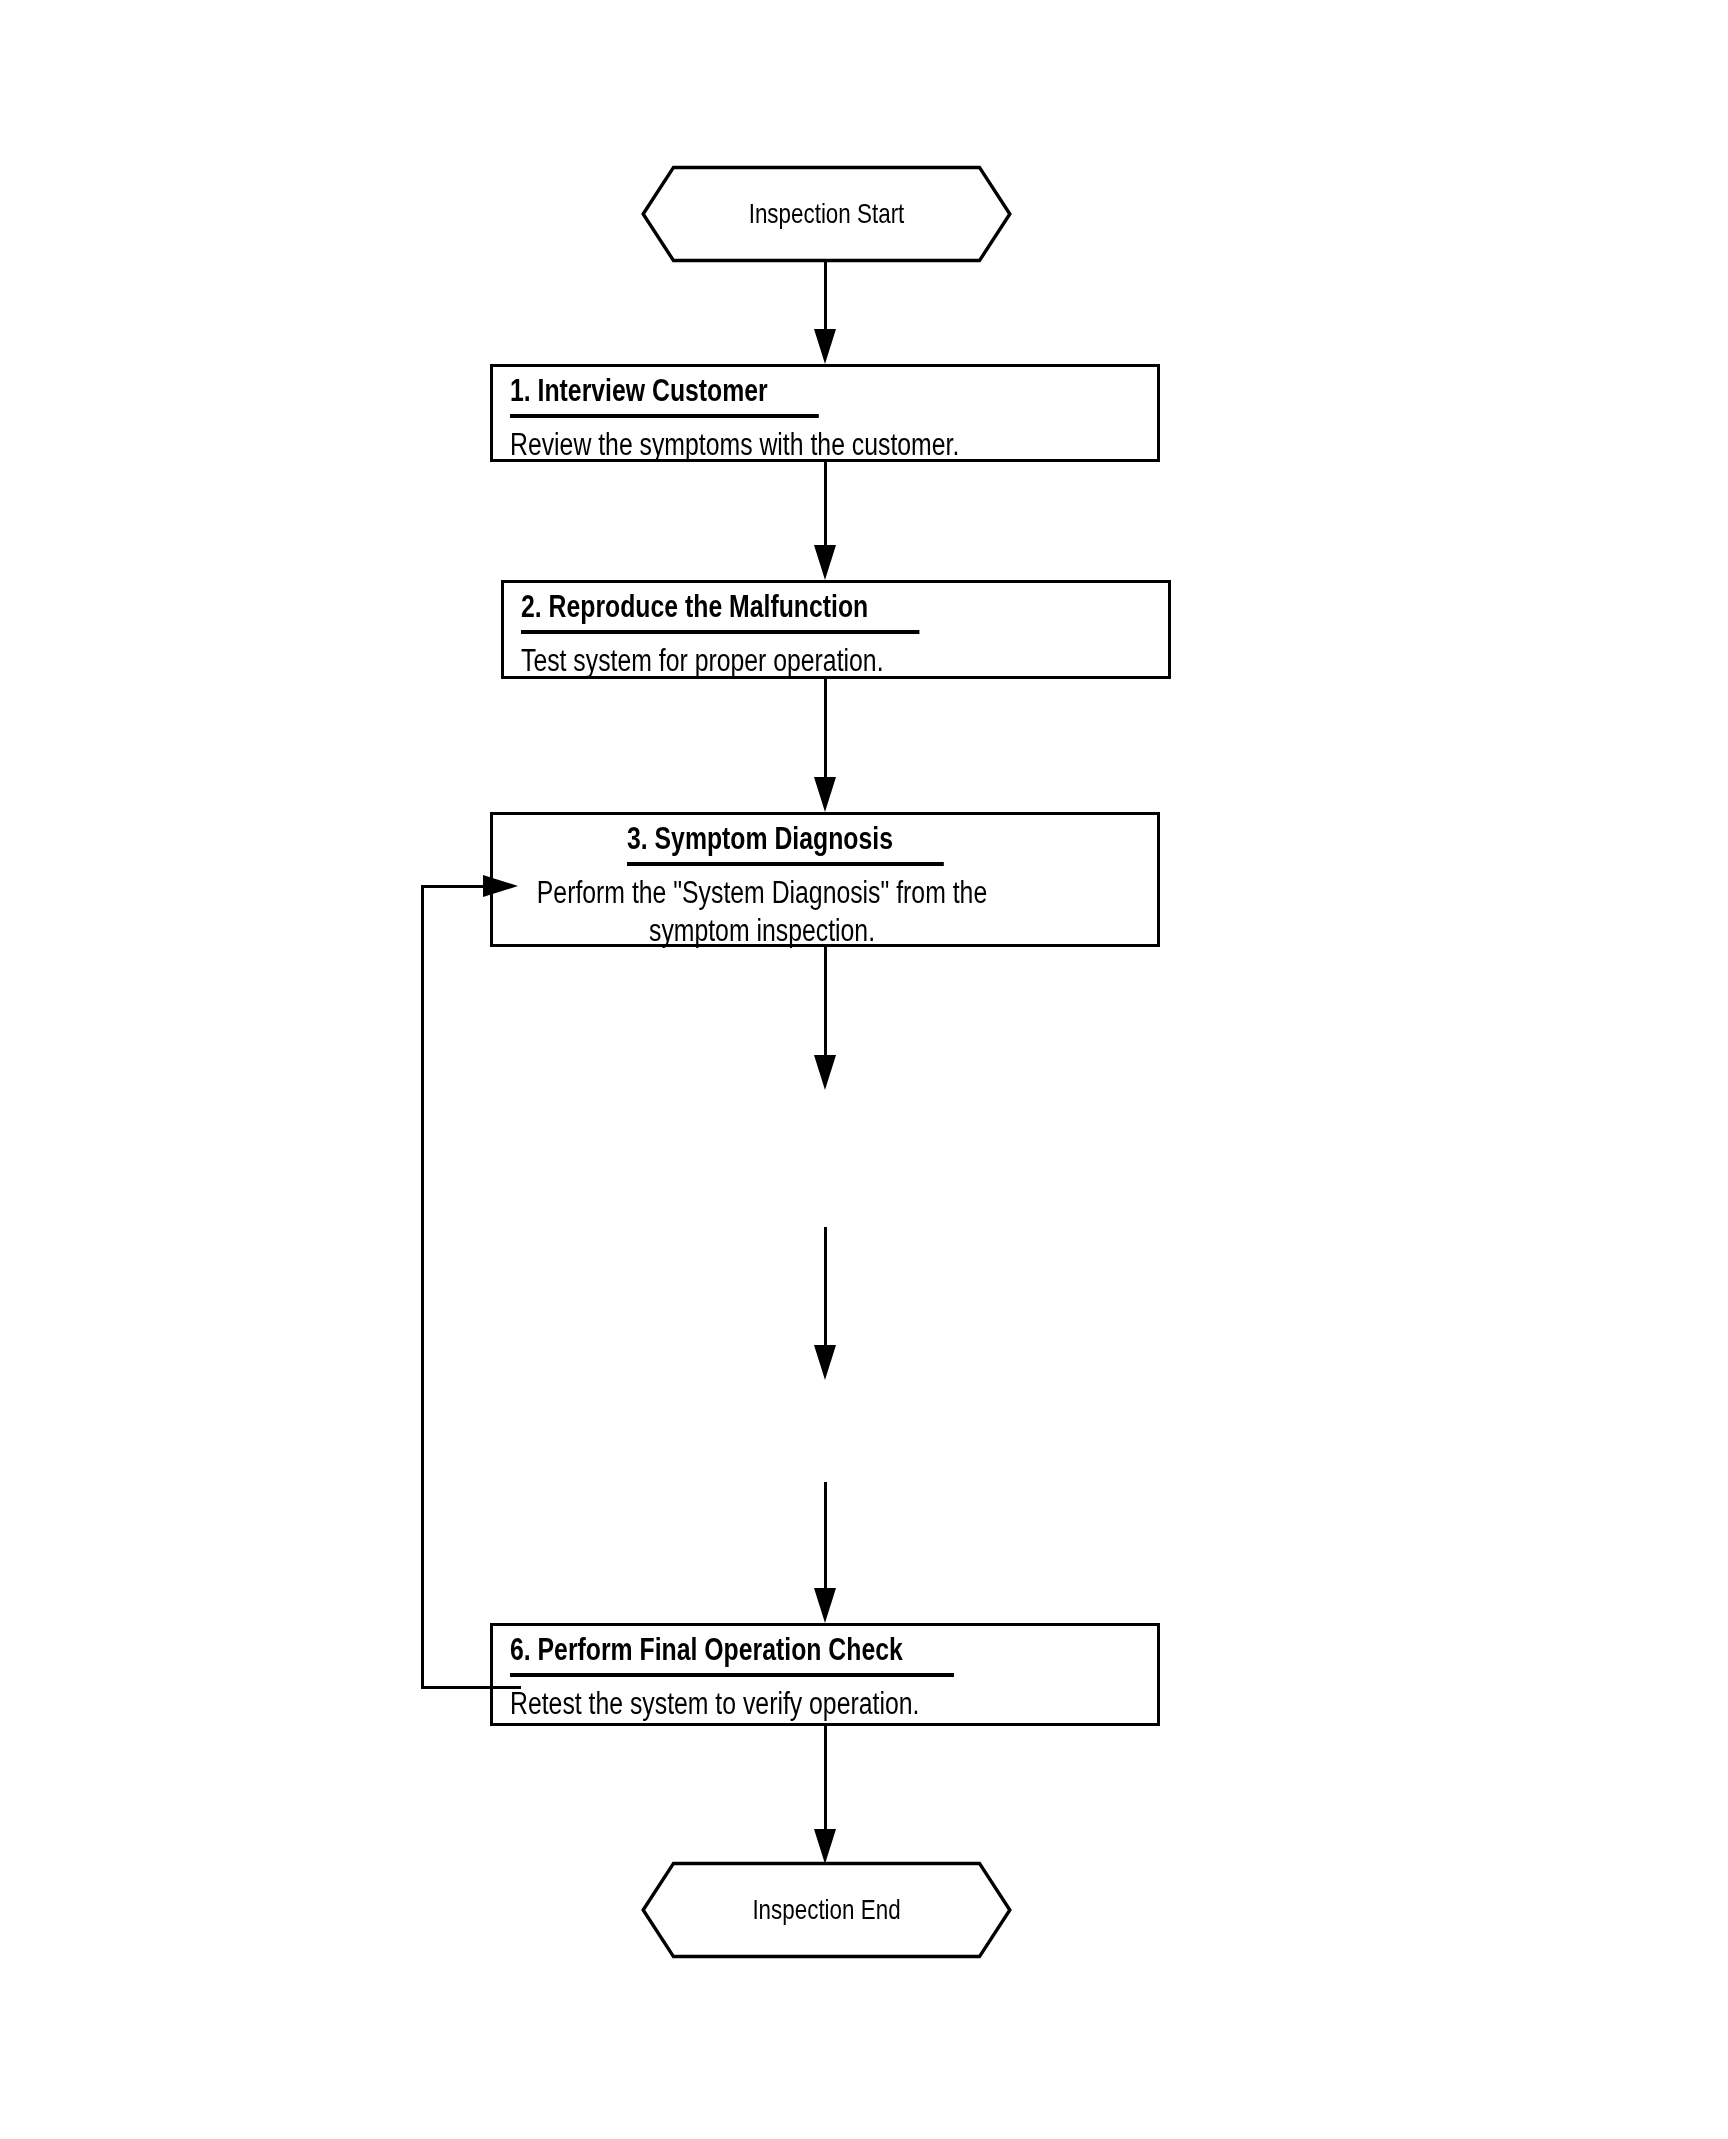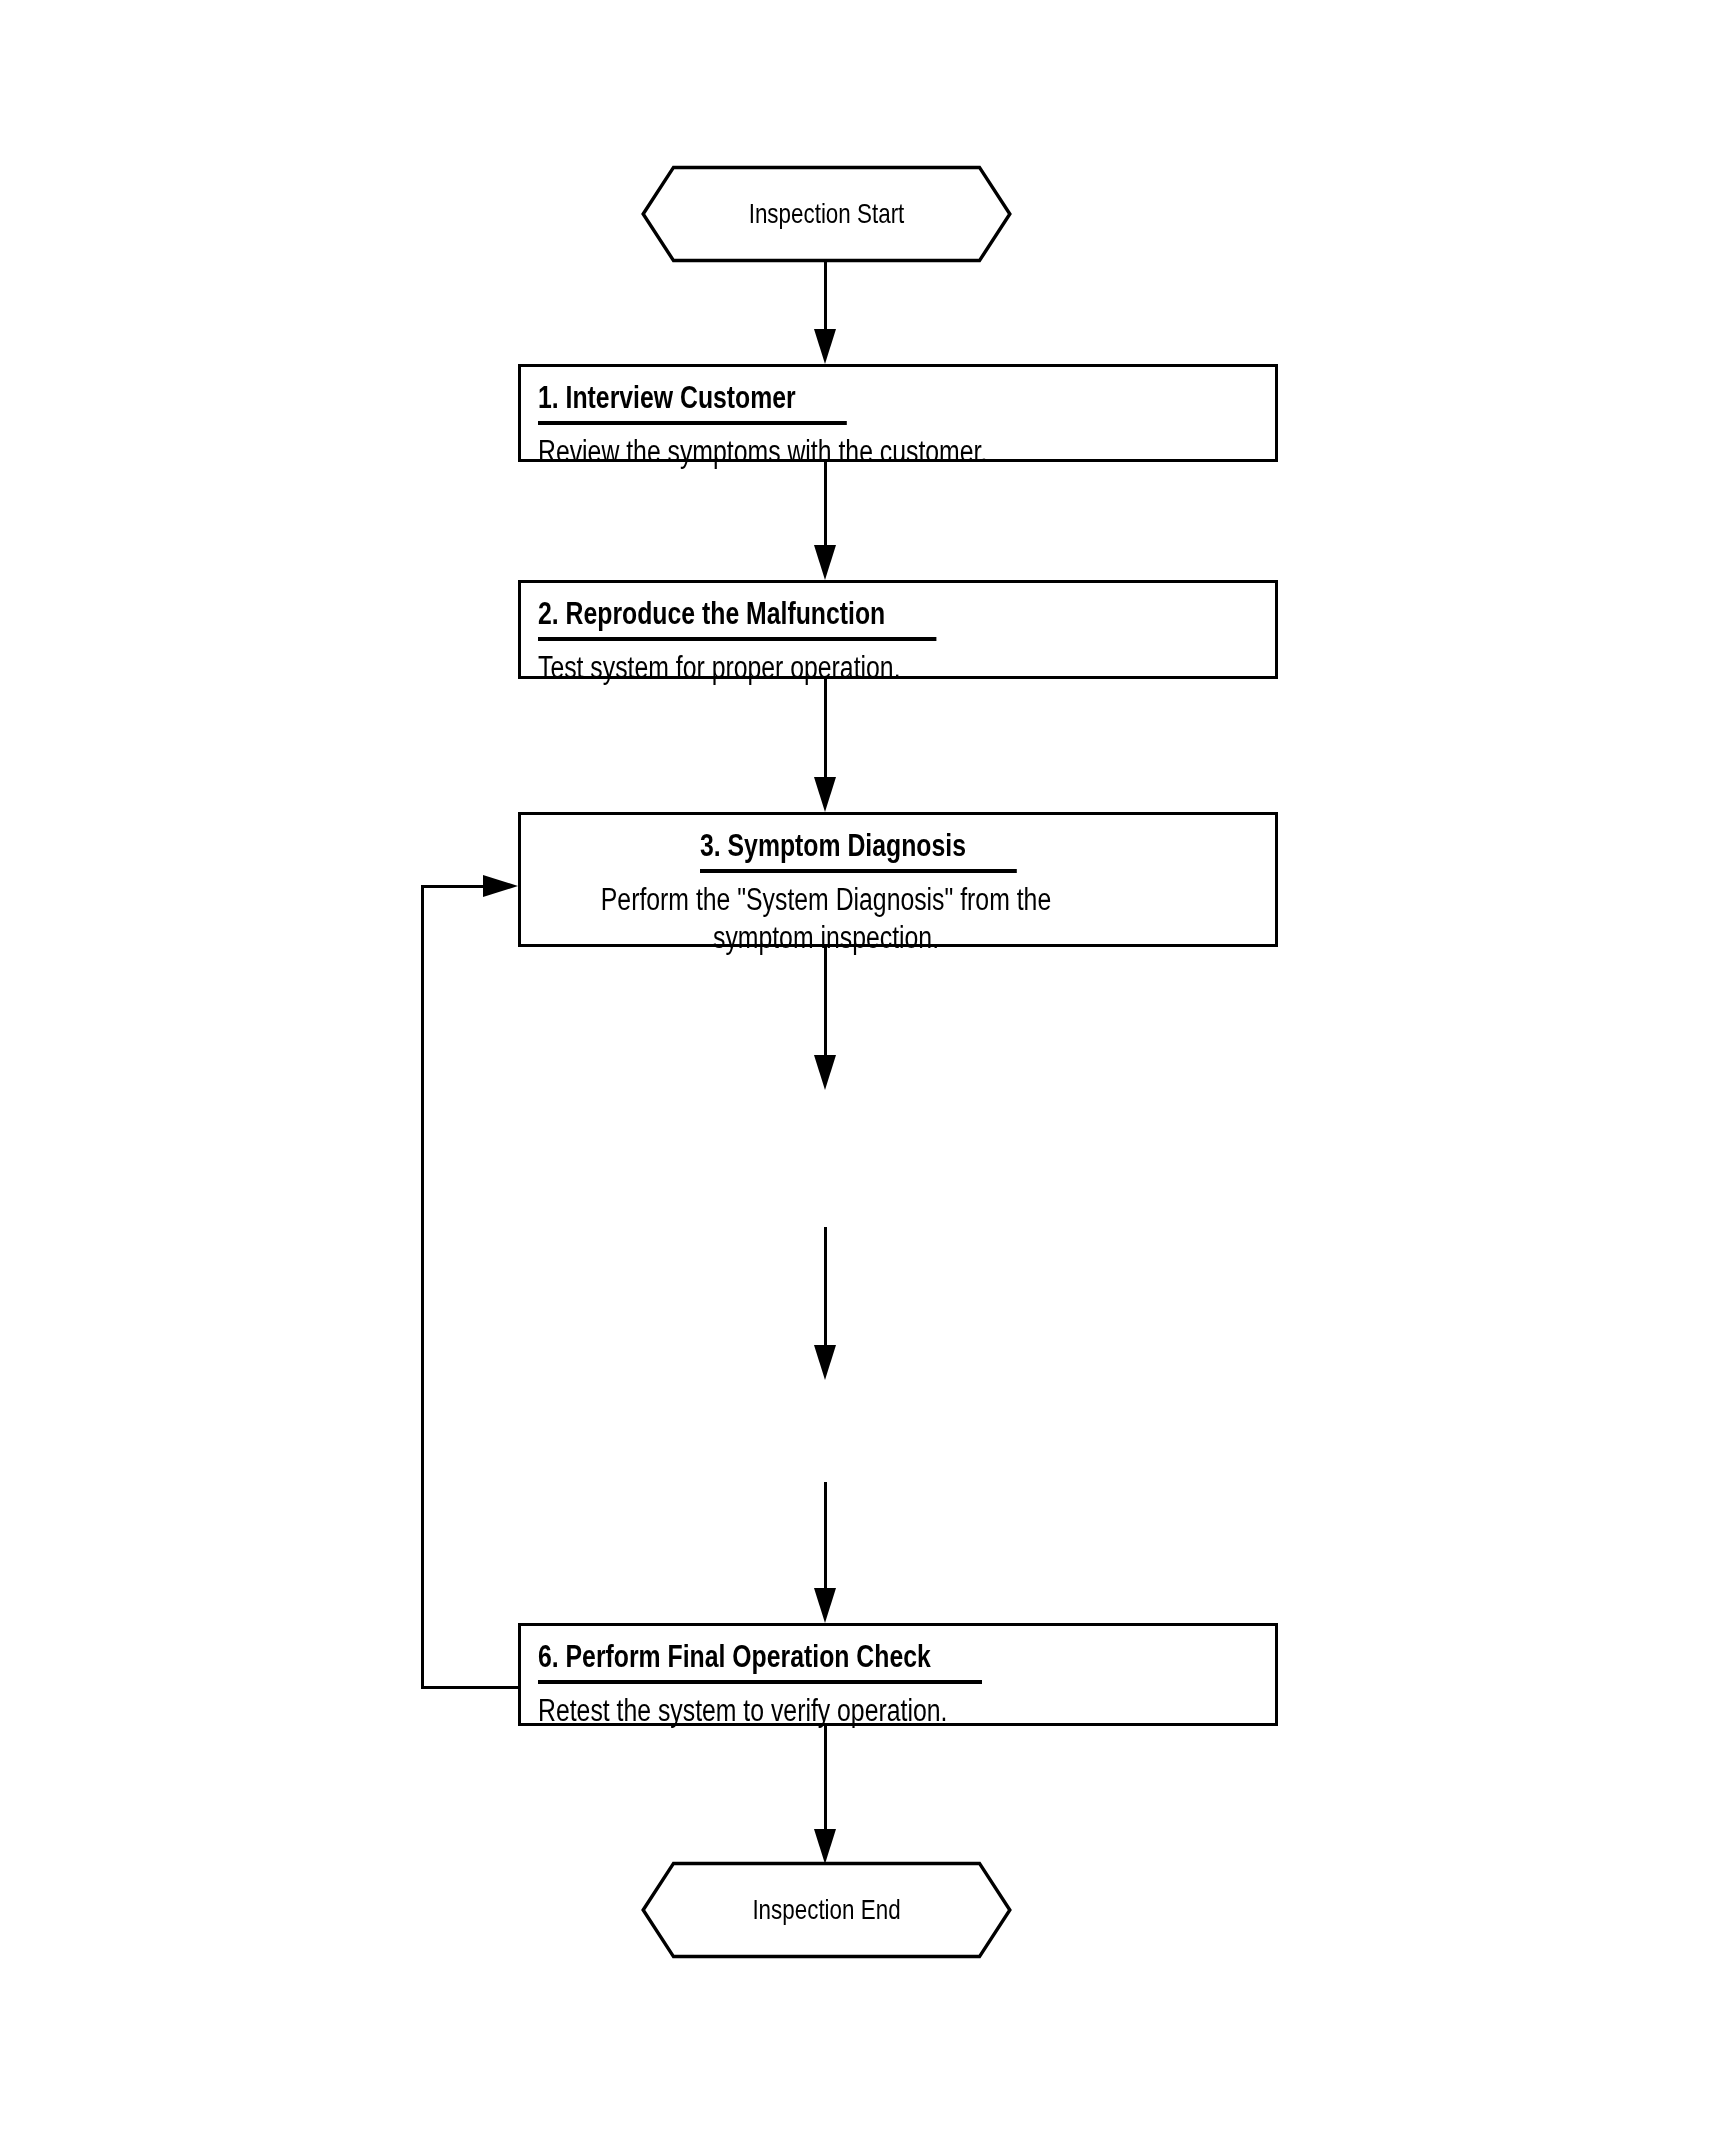--- a/index.html
+++ b/index.html
@@ -21,26 +21,26 @@
     display:flex;align-items:center;justify-content:center;
     font-size:28px;
     transform:scaleX(0.8);
     transform-origin:center center;
     white-space:nowrap;
   }
   .hex-label.hl1{top:164px;}
   .hex-label.hl2{top:1860px;}
   
   .box{
-    position:absolute;left:518px;width:760px;
+    position:absolute;left:490px;width:670px;
     border:3.9px solid #000;background:#fff;box-sizing:border-box;
-    padding:14px 17px 0 17px;
+    padding:7px 17px 0 17px;
   }
   .b1{top:364px;height:98px;}
-  .b2{top:580px;height:99px;}
+  .b2{top:580px;height:99px;margin-left:11px;}
   .b3{top:812px;height:135px;text-align:center;}
   .b4{top:1091px;height:137px;}
   .b5{top:1380px;height:101px;}
   .b6{top:1623px;height:103px;}
   .title{
     display:inline-block;
     font-weight:bold;font-size:31px;line-height:34px;
     border-bottom:4.7px solid #000;
     padding-bottom:6px;padding-right:64px;
     white-space:nowrap;

